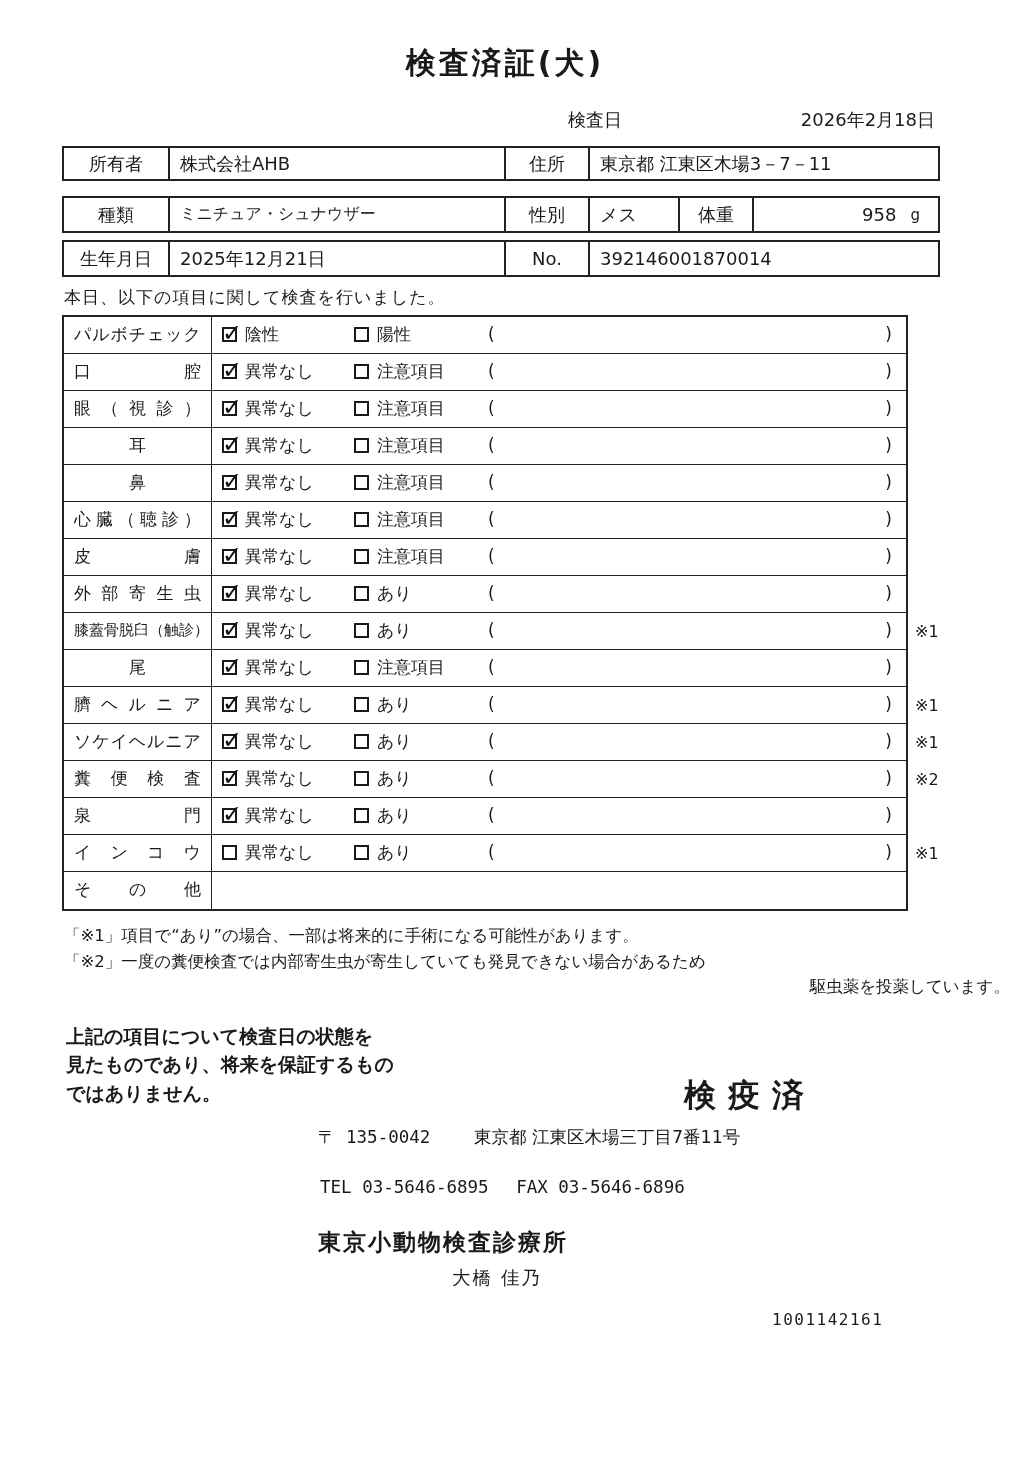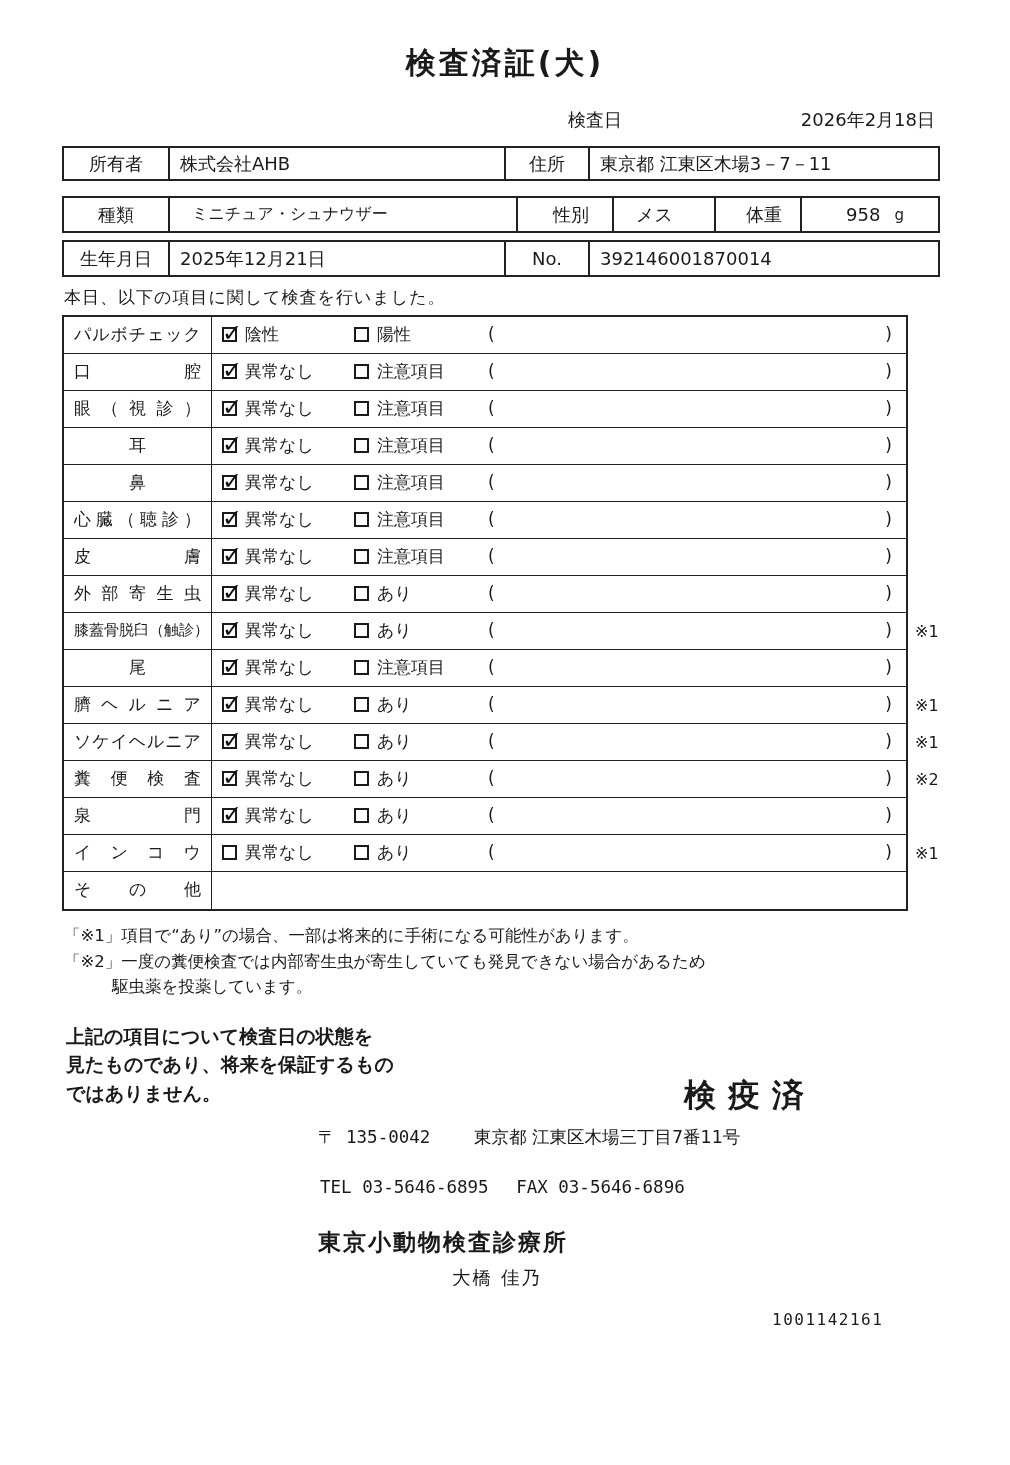--- a/index.html
+++ b/index.html
@@ -28,32 +28,32 @@
   }
   
   .hrow {
     display:grid;
     margin-left:62px;
     width:878px;
     border:2px solid #222;
     background:#fff;
   }
   .hrow1 { margin-top:14px; grid-template-columns:106px 336px 84px 1fr; height:35px; }
-  .hrow2 { margin-top:15px; grid-template-columns:106px 336px 84px 90px 74px 1fr; height:37px;gap:12px; }
+  .hrow2 { margin-top:15px; grid-template-columns:106px 336px 84px 90px 74px 1fr; height:37px; }
   .hrow3 { margin-top:7px;  grid-template-columns:106px 336px 84px 1fr; height:37px; }
   .hcell {
     border-right:2px solid #222;
     padding:0 10px;
     font-size:18px;
     display:flex; align-items:center;
     white-space:nowrap; overflow:hidden;
   }
   .hcell:last-child { border-right:none; }
   .hcell.lab { justify-content:center; padding:0 16px; }
-  .hcell.weight { justify-content:flex-end; padding-right:34px; }
+  .hcell.weight { justify-content:flex-end; padding-right:18px; }
   .hcell.weight .unit { margin-left:14px; font-size:15px; }
   .hcell.breed { font-size:16px; }
 
   .intro { margin:9px 0 6px 64px; font-size:17px; letter-spacing:1px; }
 
   
   .itable {
     margin-left:62px;
     width:846px;
     border:2px solid #222;
@@ -102,21 +102,21 @@
   .imark {
     position:absolute;
     left:calc(100% + 9px);
     top:0;
     line-height:37px;
     font-size:16px;
     white-space:nowrap;
   }
 
   .footnotes { margin:12px 0 0 64px; font-size:16.5px; line-height:1.55; }
-  .footnotes .indent { padding-left:48px; }
+  .footnotes .indent { padding-left:48px;text-align:right; }
 
   .disclaimer {
     margin:22px 0 0 66px;
     width:400px;
     font-size:19px;
     font-weight:600;
     line-height:1.5;
   }
   .stamp {
     position:absolute;

